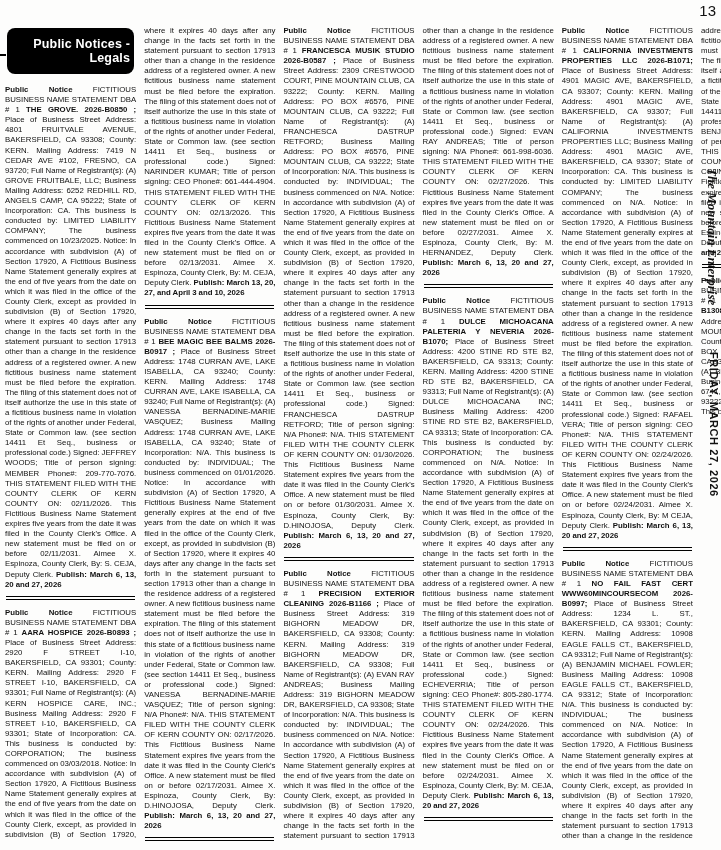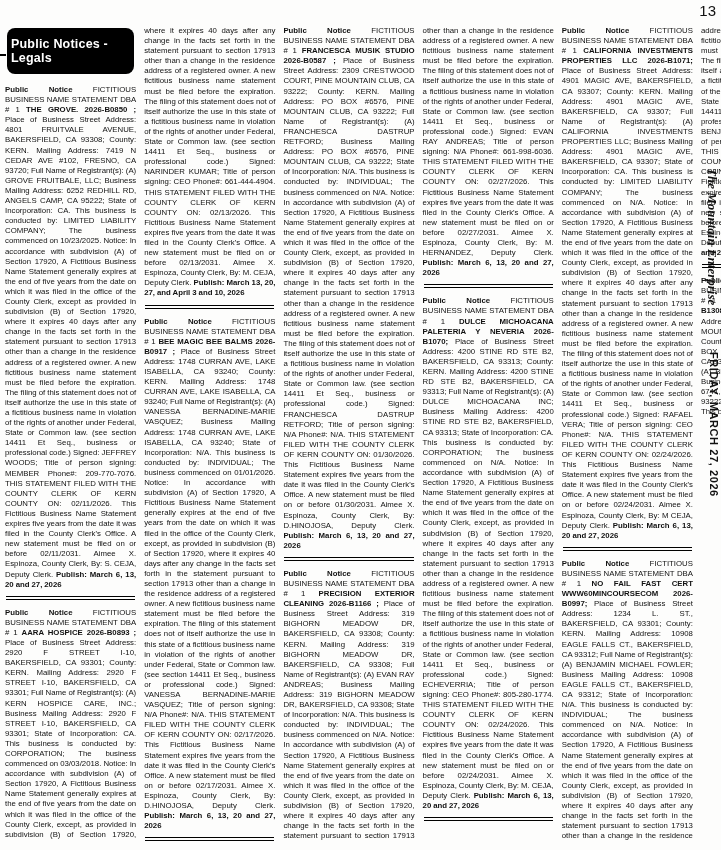--- a/index.html
+++ b/index.html
@@ -7,21 +7,21 @@
     position:relative;width:721px;height:850px;background:#fdfdfc;
     font-family:"Liberation Sans",sans-serif;color:#111;overflow:hidden;
     margin:0 auto;
   }
   .content{
     position:absolute;top:26px;left:5px;width:688px;height:820px;
     column-count:5;column-gap:8px;column-fill:auto;
   }
   .section-header{
     background:#000;color:#fff;border-radius:8px;
-    padding:9px 4px;text-align:left;font-weight:bold;font-size:12.5px;
+    padding:9px 4px;text-align:right;font-weight:bold;font-size:12.5px;
     margin:2px 2px 11px 2px;letter-spacing:.2px;
   }
   .notice{
     font-size:7.8px;line-height:10.1px;text-align:justify;
     letter-spacing:0;word-spacing:-0.2px;margin-top:8px;
   }
   .b{font-weight:bold;}
   .rule{
     border-top:1px solid #000;border-bottom:1px solid #000;
     height:2px;margin:6px 1px;

